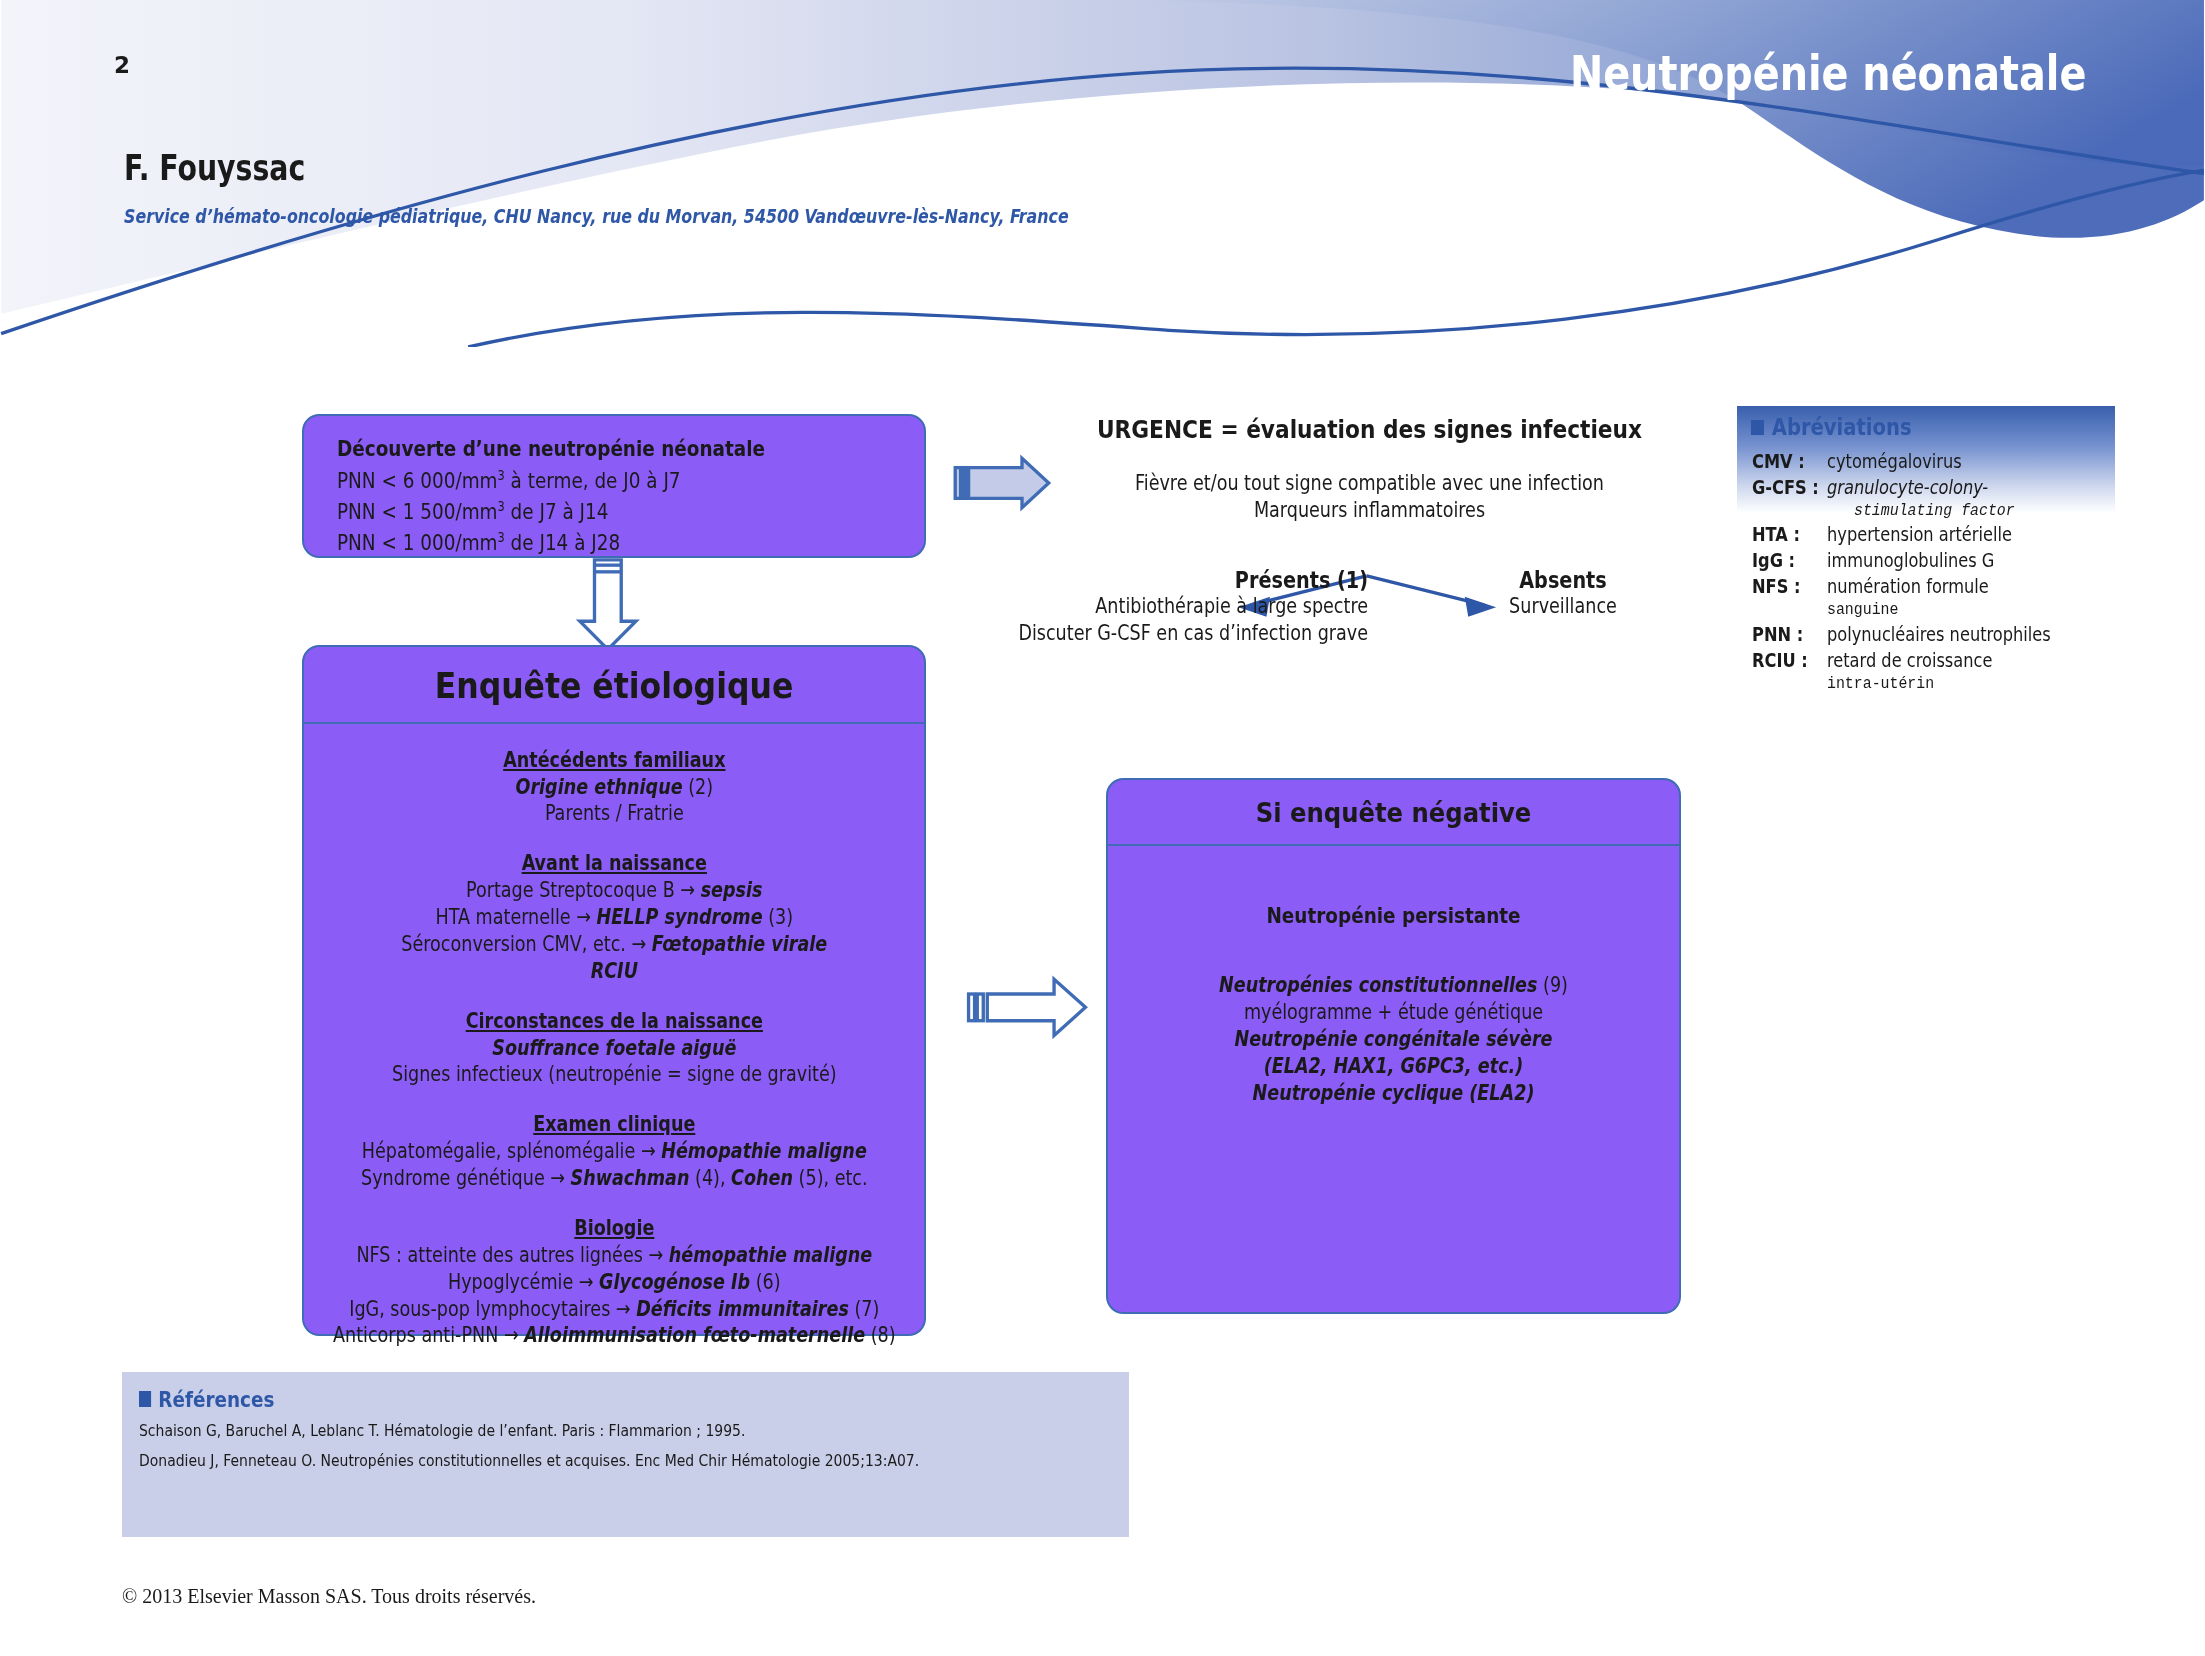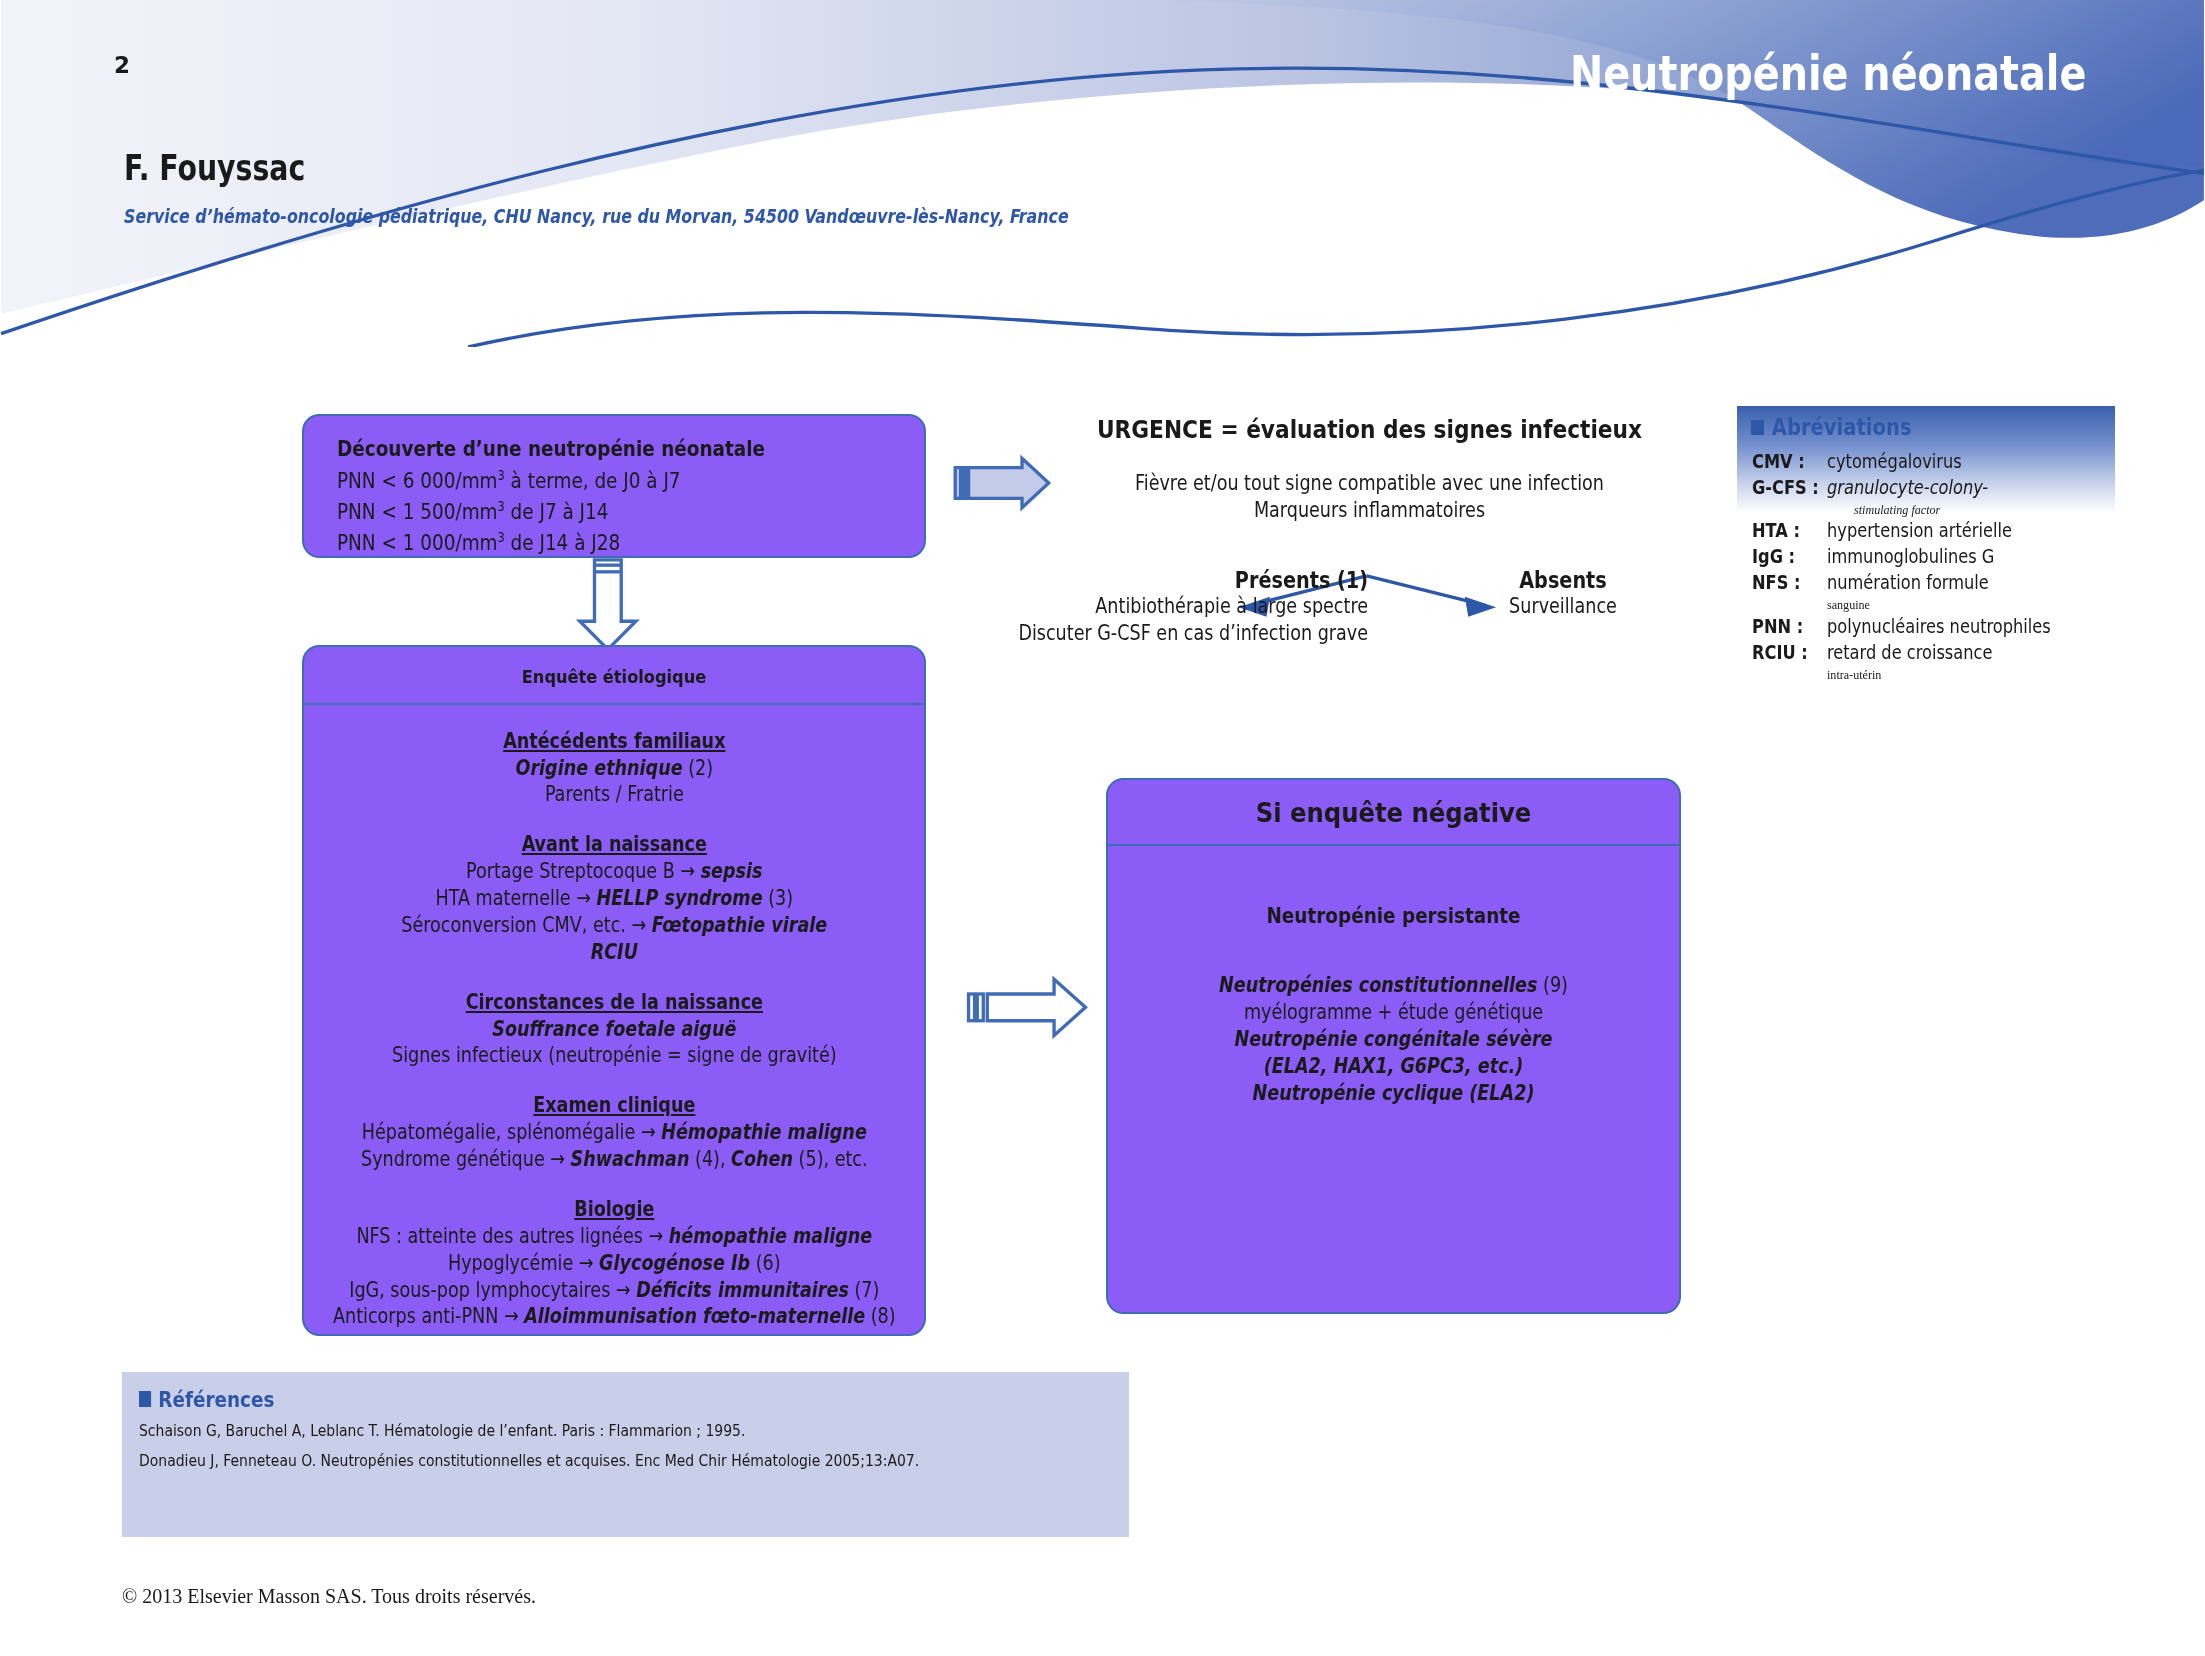--- a/index.html
+++ b/index.html
@@ -107,21 +107,21 @@
   }
   #box-decouverte .line.bold { font-weight: bold; }
   sup { font-size: 0.62em; vertical-align: super; }
 
   
   #box-enquete {
     left: 302px; top: 645px;
     width: 624px; height: 691px;
   }
   #enquete-title {
-    font-size: 18px;
+    font-size: 35px;
     padding: 18.7px 0 16px 0;
   }
   #enquete-body {
     padding: 23px 6.7px 0 6.7px;
     text-align: center;
   }
   .section-group { margin-bottom: 23px; }
   .section-head {
     font-size: 21px;
     font-weight: bold;
@@ -263,24 +263,24 @@
     transform-origin: left center;
   }
   .abbrev-val {
     white-space: nowrap;
     transform: scaleX(0.93);
     transform-origin: left center;
   }
   .abbrev-val.ital { font-style: italic; }
   .abbrev-cont {
     padding-left: 75px;
-    font-size: 13px;
+    font-size: 16px;
     color: #1a1a1a;
     line-height: 1.34;
-    font-family: Liberation Serif, serif;
+    font-family: Liberation Mono, monospace;
   }
   .abbrev-cont .inner {
     display: inline-block;
     transform: scaleX(0.93);
     transform-origin: left center;
     white-space: nowrap;
   }
   .abbrev-cont.ital .inner { font-style: italic; }
   .abbrev-cont.indent { padding-left: 102px; }
 

